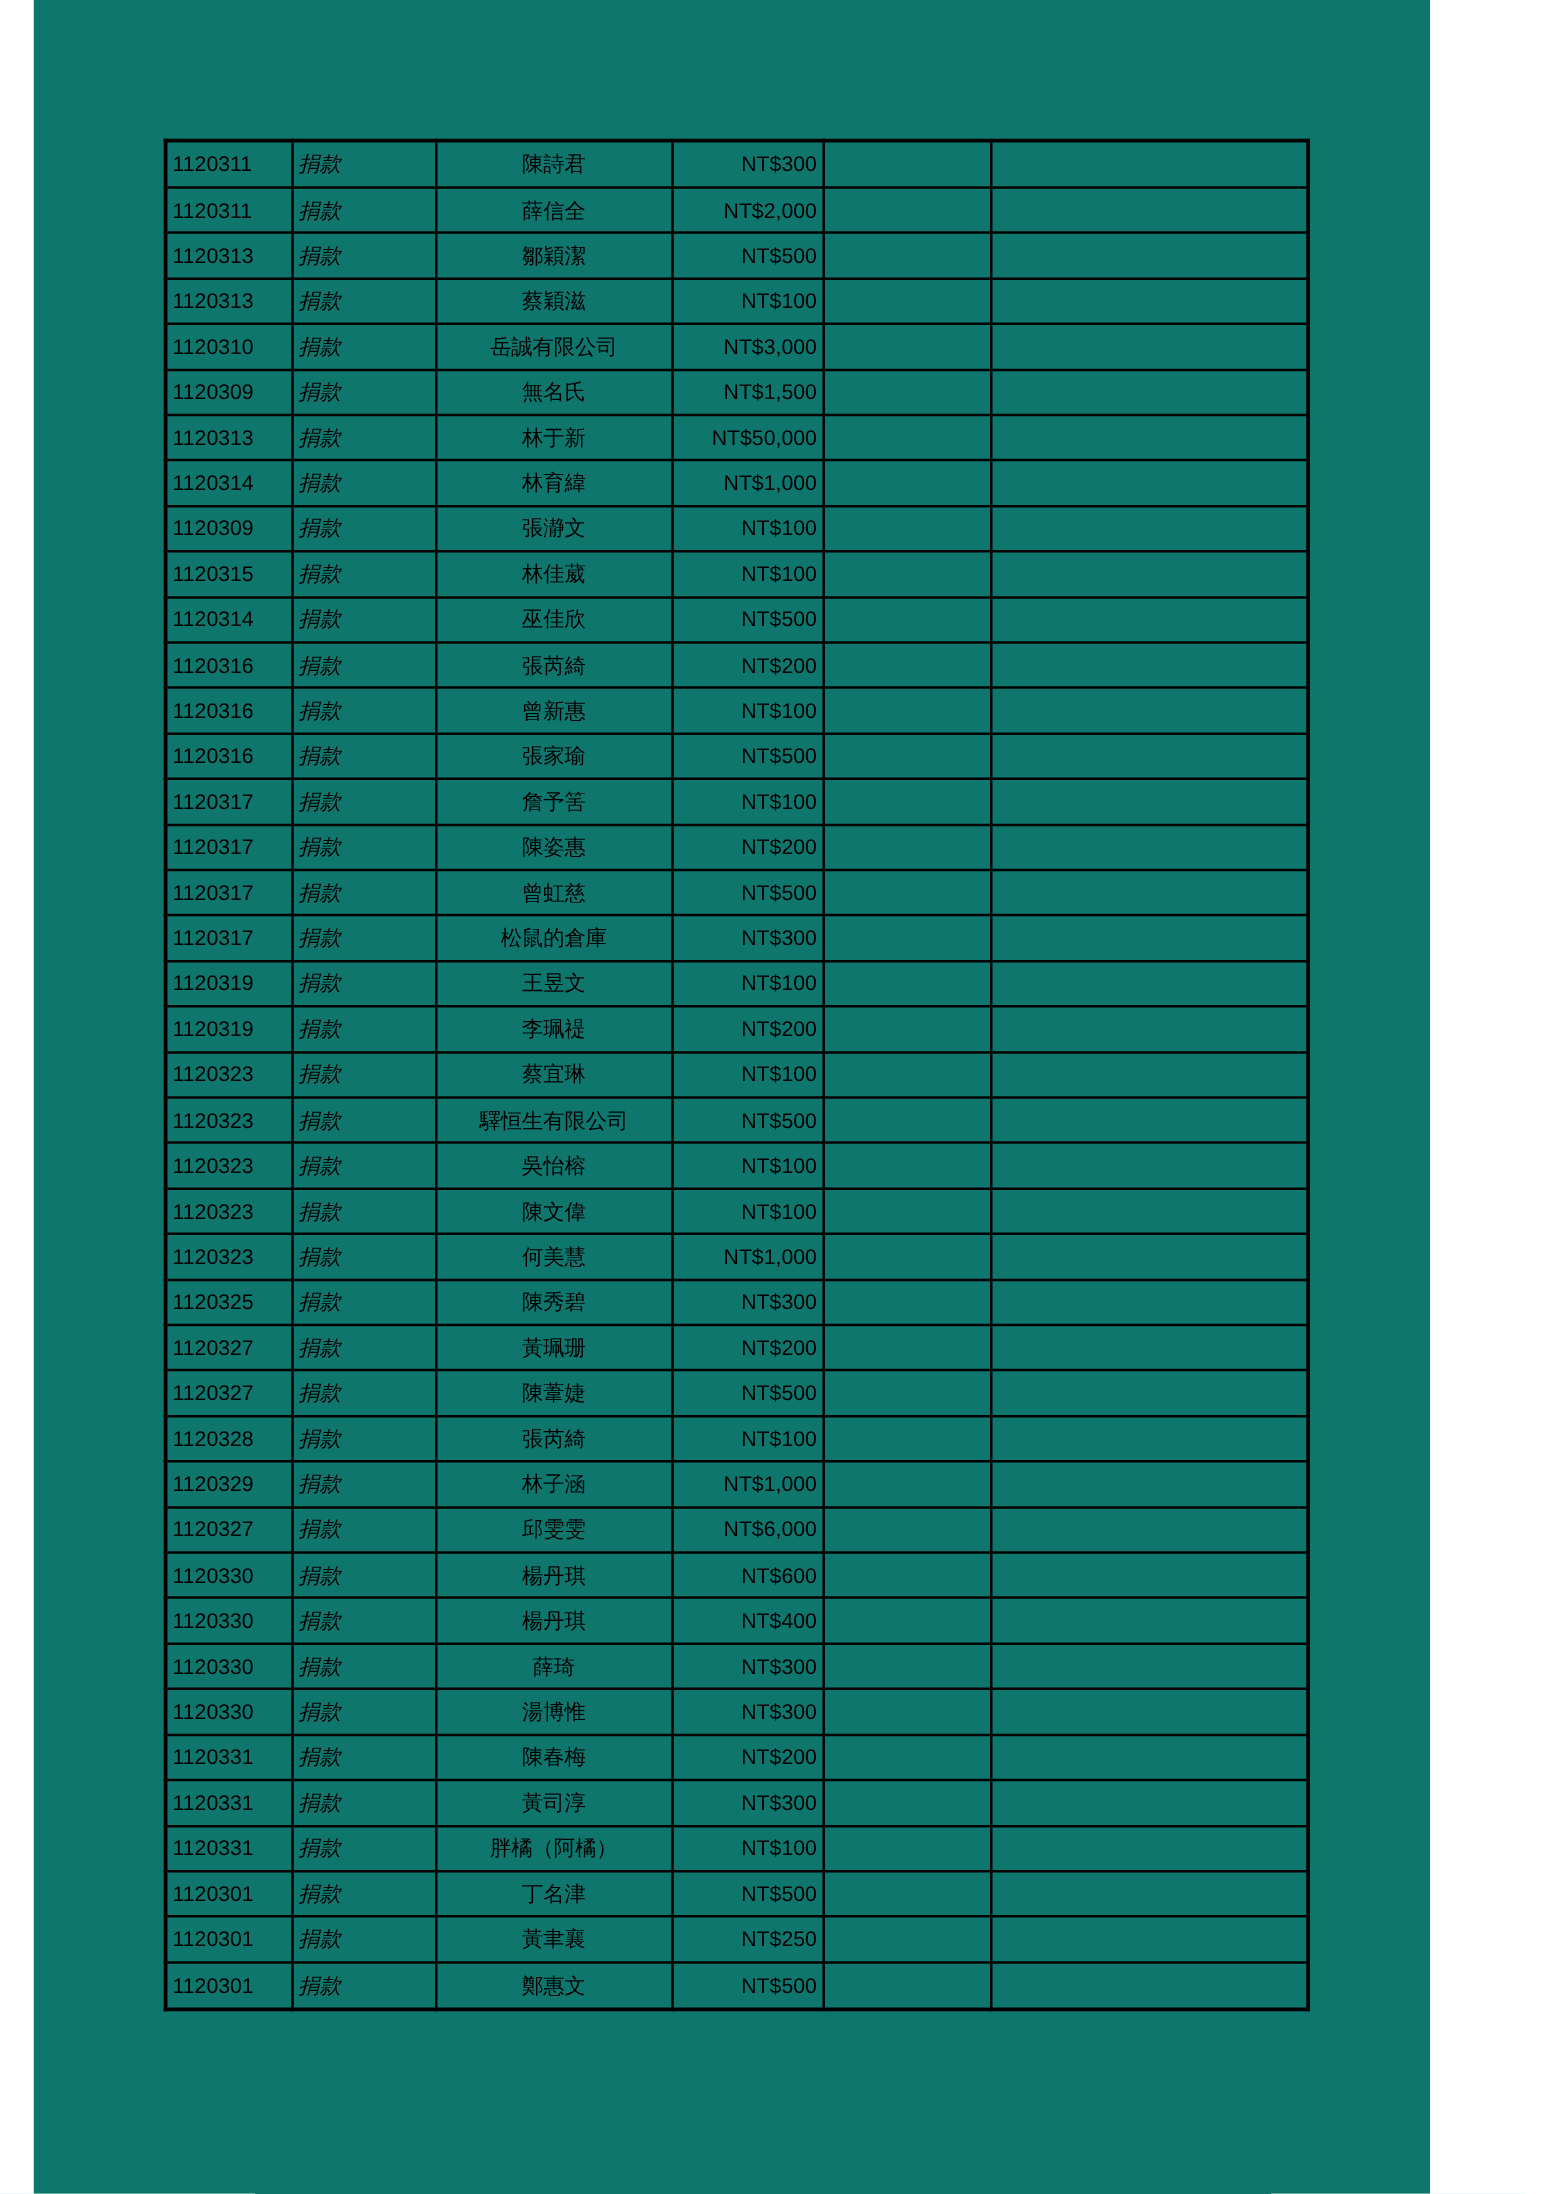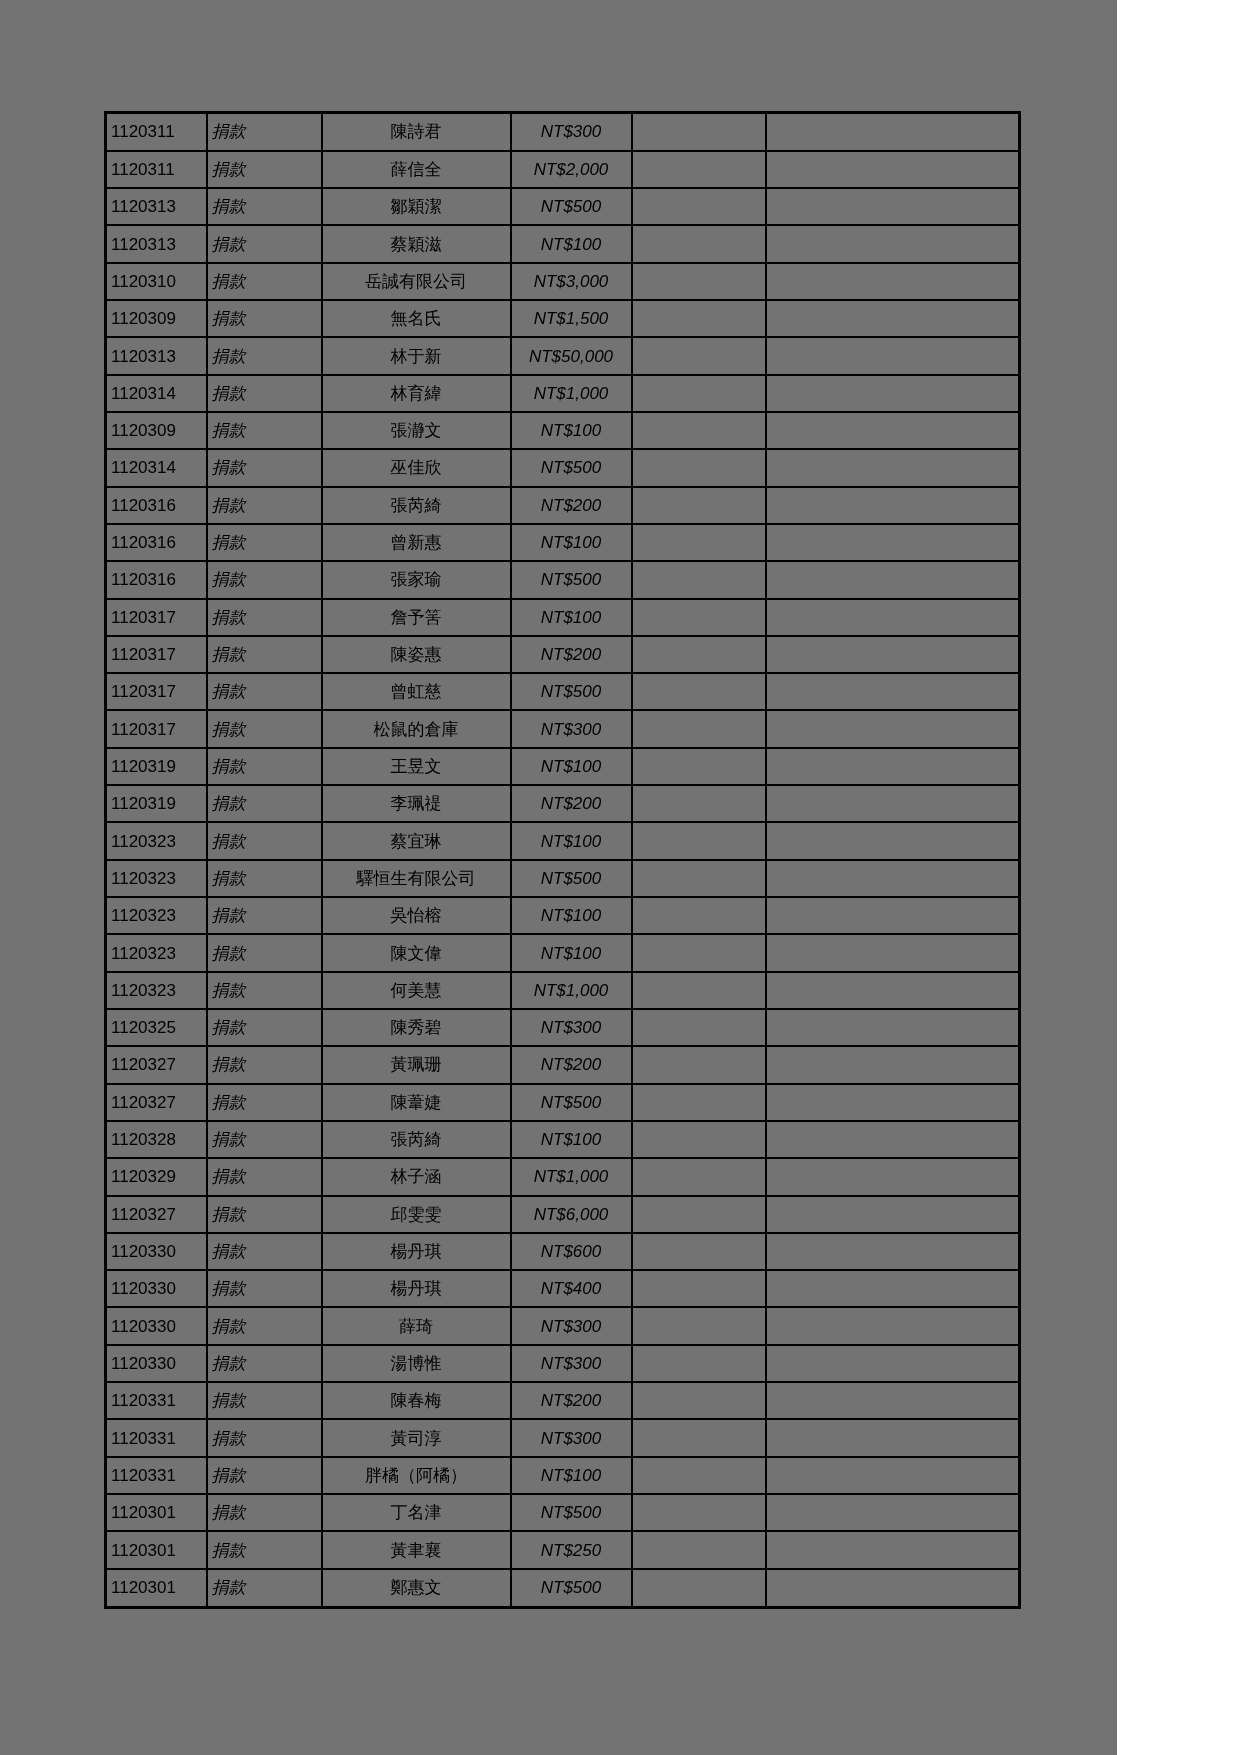--- a/index.html
+++ b/index.html
@@ -7,22 +7,23 @@
     padding: 0;
     background: #ffffff;
     width: 1241px;
     height: 1755px;
     font-family: "Liberation Sans", "DejaVu Sans", sans-serif;
   }
   .page {
     position: relative;
     width: 1117px;
     height: 1755px;
-    background: #737373;
+    background: #0f766e;
     overflow: hidden;
+    margin-left: 27px;
   }
   table.ledger {
     position: absolute;
     left: 104px;
     top: 111px;
     width: 914px;
     height: 1498px;
     border-collapse: collapse;
     table-layout: fixed;
     border: 3px solid #000000;
@@ -39,21 +40,21 @@
   }
   col.c-id   { width: 101px; }
   col.c-cat  { width: 115px; }
   col.c-name { width: 189px; }
   col.c-amt  { width: 121px; }
   col.c-e1   { width: 134px; }
   col.c-e2   { width: 254px; }
   td.td-id   { text-align: left;  padding-left: 6px; }
   td.td-cat  { text-align: left;  padding-left: 7px; font-style: italic; }
   td.td-name { text-align: center;  padding-left: 6px; }
-  td.td-amt  { text-align: center; padding-right: 4px; font-style: italic; }
+  td.td-amt  { text-align: right; padding-right: 4px; }
   td.td-e1, td.td-e2 { }
 </style>
 </head>
 <body>
 
 <div class="page">
   <table class="ledger">
     <colgroup>
       <col class="c-id">
       <col class="c-cat">
@@ -130,20 +131,28 @@
         </tr>
         <tr>
           <td class="td-id">1120309</td>
           <td class="td-cat">捐款</td>
           <td class="td-name">張瀞文</td>
           <td class="td-amt">NT$100</td>
           <td class="td-e1"></td>
           <td class="td-e2"></td>
         </tr>
         <tr>
+          <td class="td-id">1120315</td>
+          <td class="td-cat">捐款</td>
+          <td class="td-name">林佳葳</td>
+          <td class="td-amt">NT$100</td>
+          <td class="td-e1"></td>
+          <td class="td-e2"></td>
+        </tr>
+        <tr>
           <td class="td-id">1120314</td>
           <td class="td-cat">捐款</td>
           <td class="td-name">巫佳欣</td>
           <td class="td-amt">NT$500</td>
           <td class="td-e1"></td>
           <td class="td-e2"></td>
         </tr>
         <tr>
           <td class="td-id">1120316</td>
           <td class="td-cat">捐款</td>

